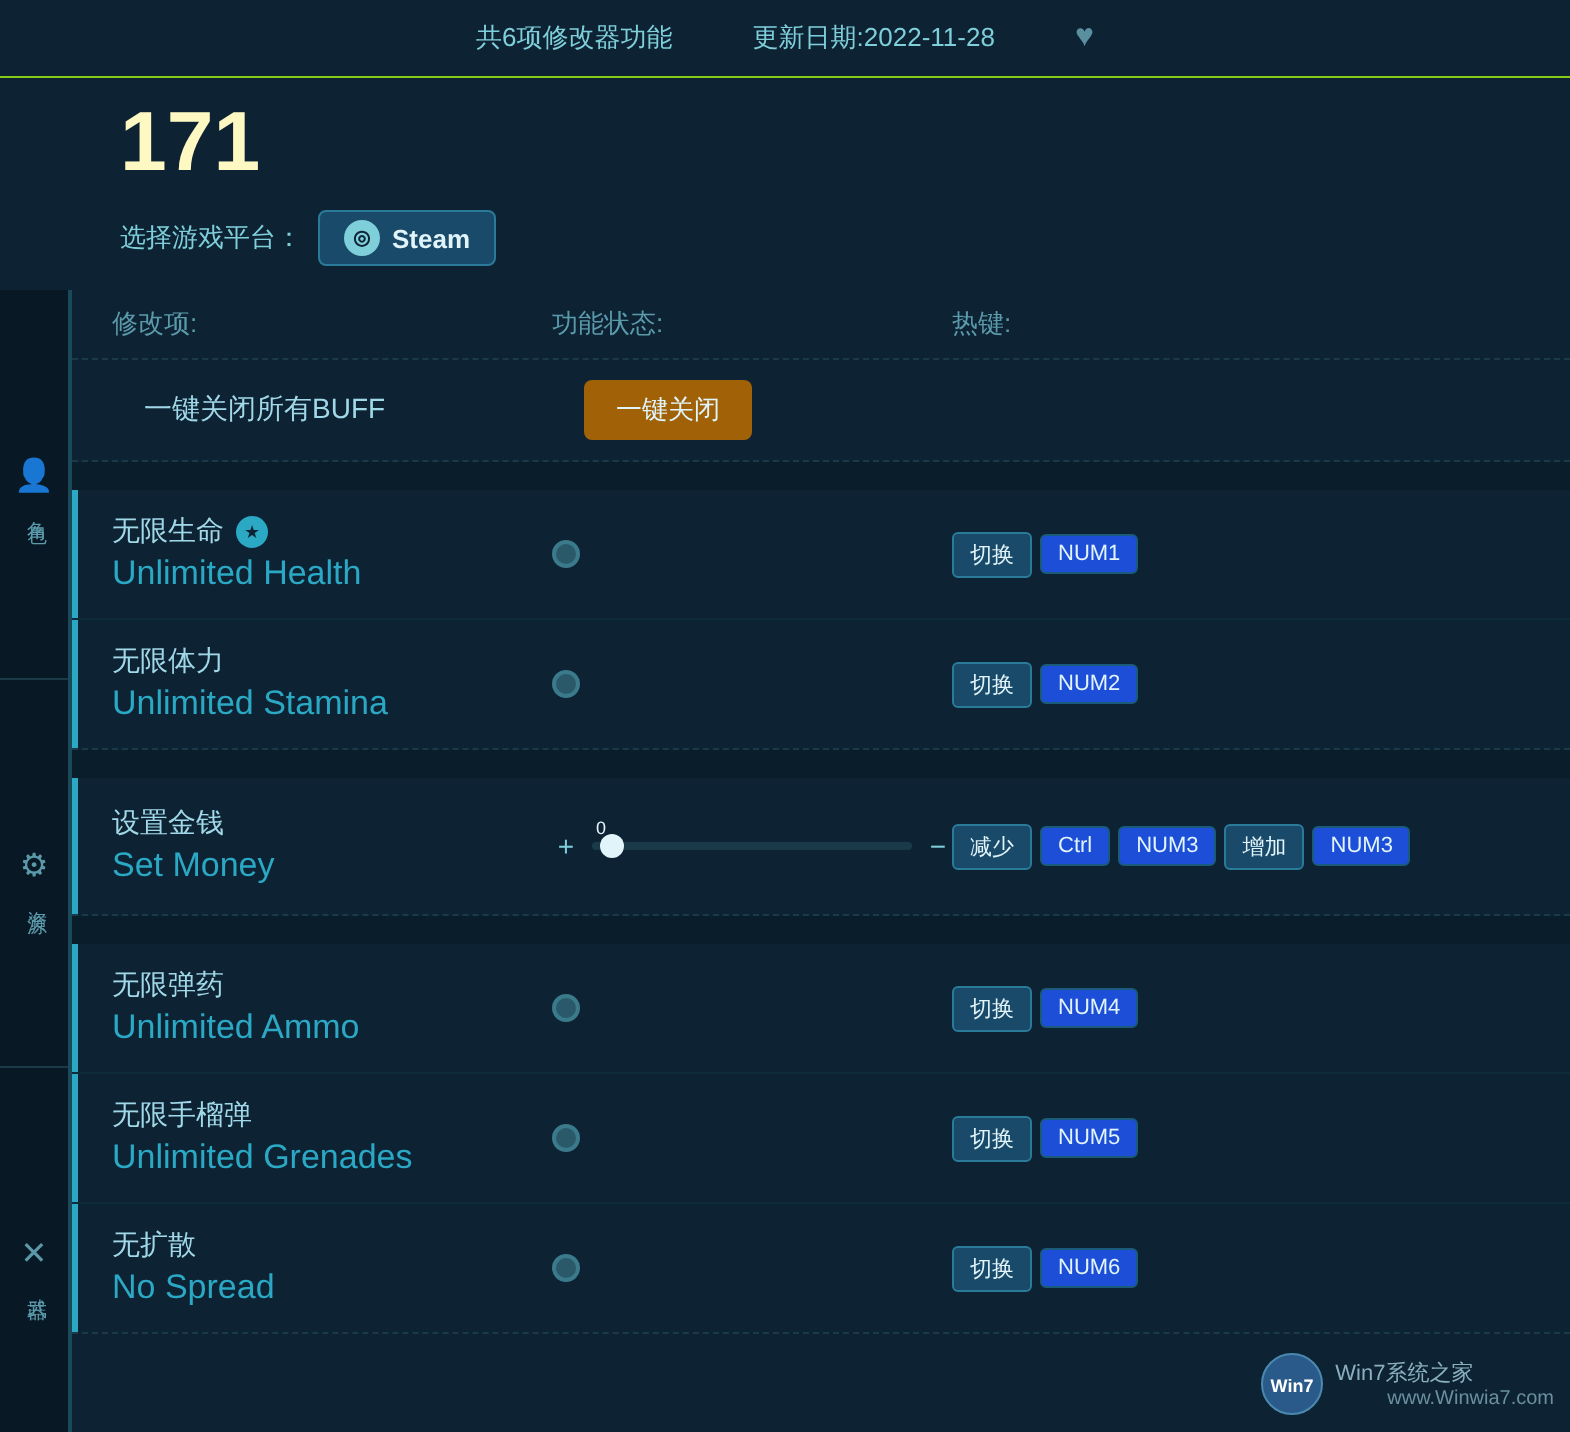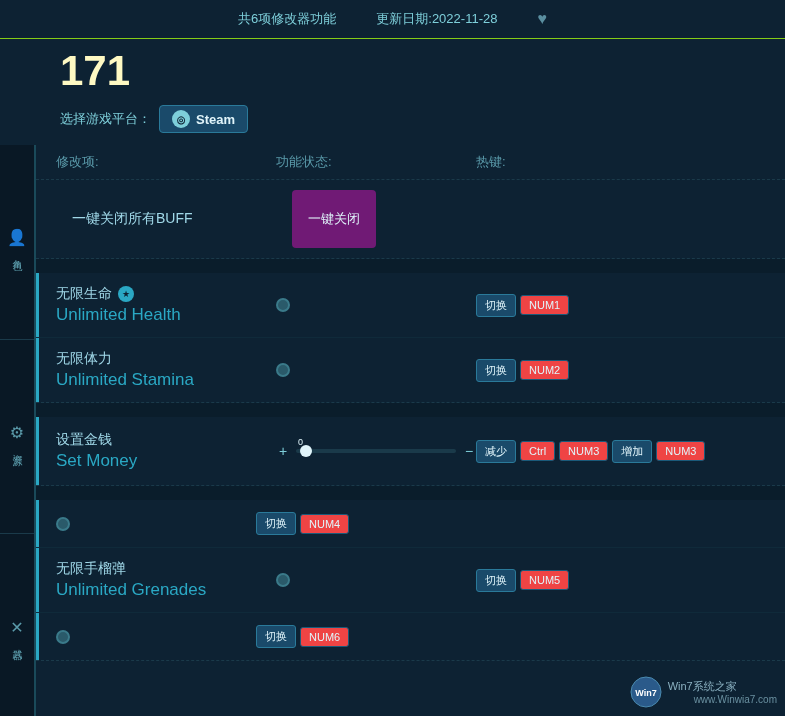--- a/index.html
+++ b/index.html
@@ -84,26 +84,26 @@
     .onekey-row {
       display: flex;
       align-items: center;
       padding: 10px 20px;
       border-bottom: 1px dashed #1a3a4a;
     }
     .onekey-row .col-mod { flex: 0 0 220px; font-size: 14px; color: #a0d8e8; }
     .onekey-row .col-status { flex: 0 0 200px; }
 
     .onekey-btn {
-      background: #701a75;
+      background: #a16207;
       border: none;
       border-radius: 4px;
       color: #e0f4fa;
       font-size: 13px;
-      padding: 20px 16px;
+      padding: 6px 16px;
       cursor: pointer;
       font-family: inherit;
     }
 
     .section {
       border-bottom: 1px dashed #1a3a4a;
       position: relative;
     }
 
     .mod-row {
@@ -157,21 +157,21 @@
       background: #1a4a6a;
       border: 1px solid #2a7a9a;
       border-radius: 3px;
       color: #e0f4fa;
       font-size: 11px;
       padding: 3px 8px;
       cursor: pointer;
       font-family: inherit;
     }
     .hotkey-key {
-      background: #ef4444;
+      background: #1d4ed8;
       border: 1px solid #1a5a7a;
       border-radius: 3px;
       color: #e0f4fa;
       font-size: 11px;
       padding: 3px 8px;
     }
 
     
     .slider-row {
       display: flex;
@@ -349,20 +349,24 @@
         </div>
       </div>
     </div>
 
     <div style="height:14px; background:#0a1d2b;"></div>
 
     <div class="section">
       <div style="position:absolute; left:0; top:0; bottom:0; width:3px; background:#2aa8c4;"></div>
 
       <div class="mod-row">
+        <div class="mod-info">
+          <div class="mod-name-cn">无限弹药</div>
+          <div class="mod-name-en">Unlimited Ammo</div>
+        </div>
         <div class="col-toggle">
           <div class="toggle-circle"></div>
         </div>
         <div class="hotkey-area">
           <button class="hotkey-btn">切换</button>
           <span class="hotkey-key">NUM4</span>
         </div>
       </div>
 
       <div class="mod-row">
@@ -373,20 +377,24 @@
         <div class="col-toggle">
           <div class="toggle-circle"></div>
         </div>
         <div class="hotkey-area">
           <button class="hotkey-btn">切换</button>
           <span class="hotkey-key">NUM5</span>
         </div>
       </div>
 
       <div class="mod-row">
+        <div class="mod-info">
+          <div class="mod-name-cn">无扩散</div>
+          <div class="mod-name-en">No Spread</div>
+        </div>
         <div class="col-toggle">
           <div class="toggle-circle"></div>
         </div>
         <div class="hotkey-area">
           <button class="hotkey-btn">切换</button>
           <span class="hotkey-key">NUM6</span>
         </div>
       </div>
     </div>
 

